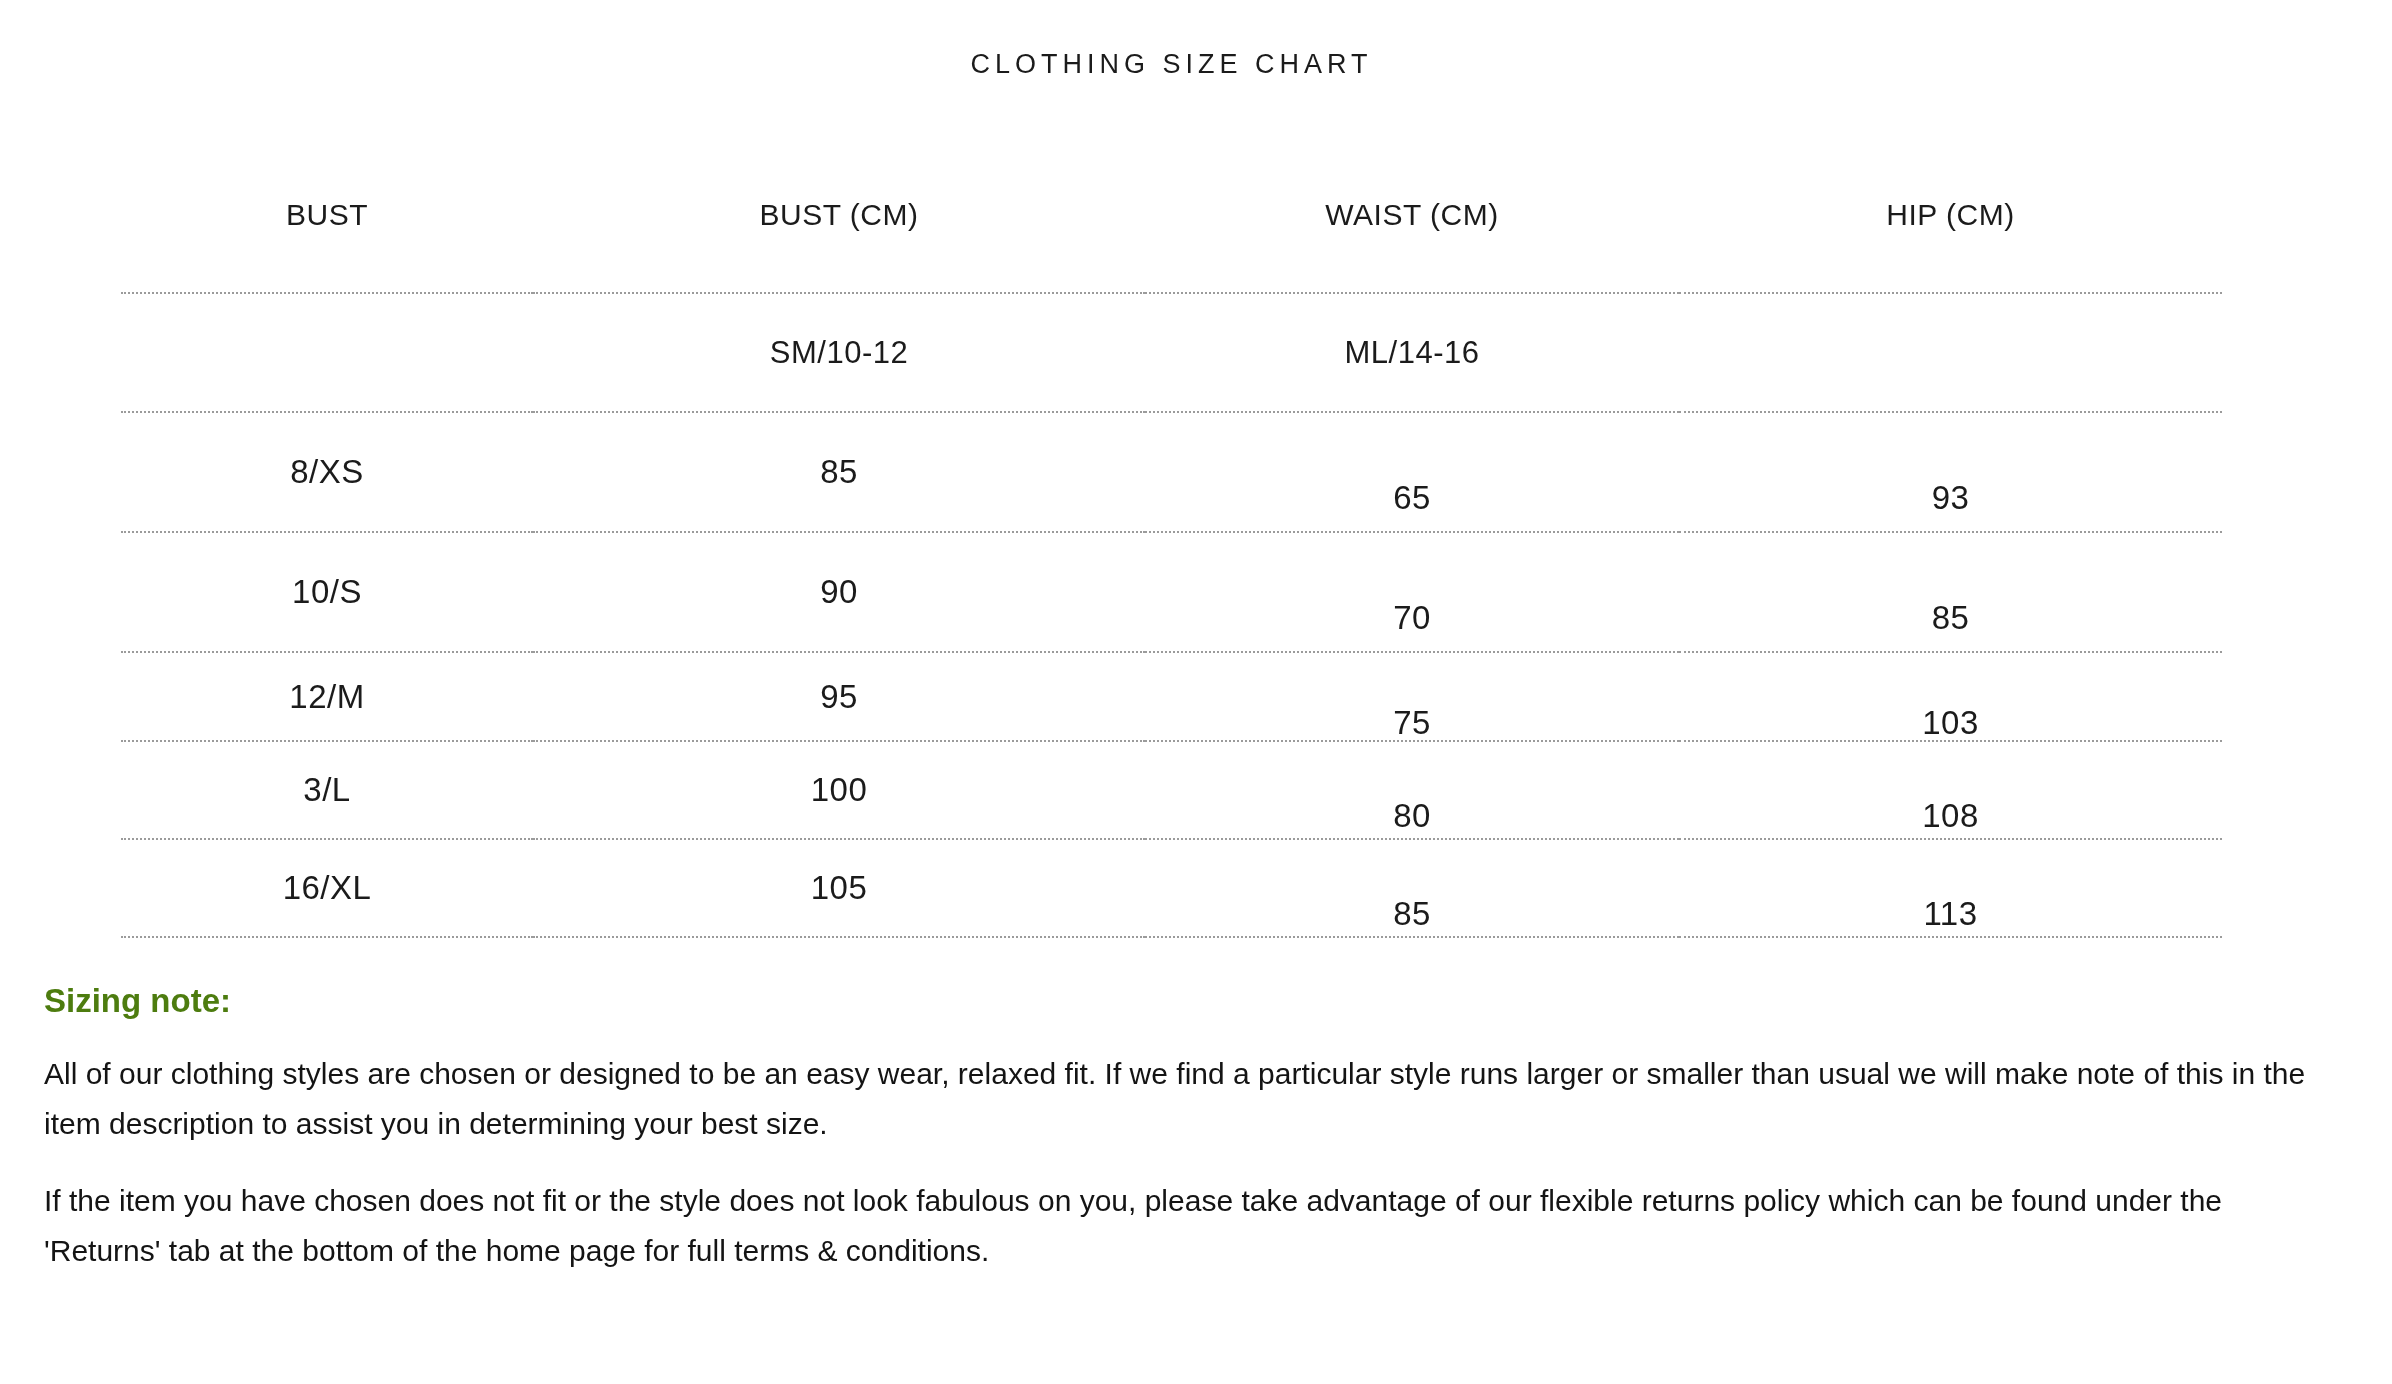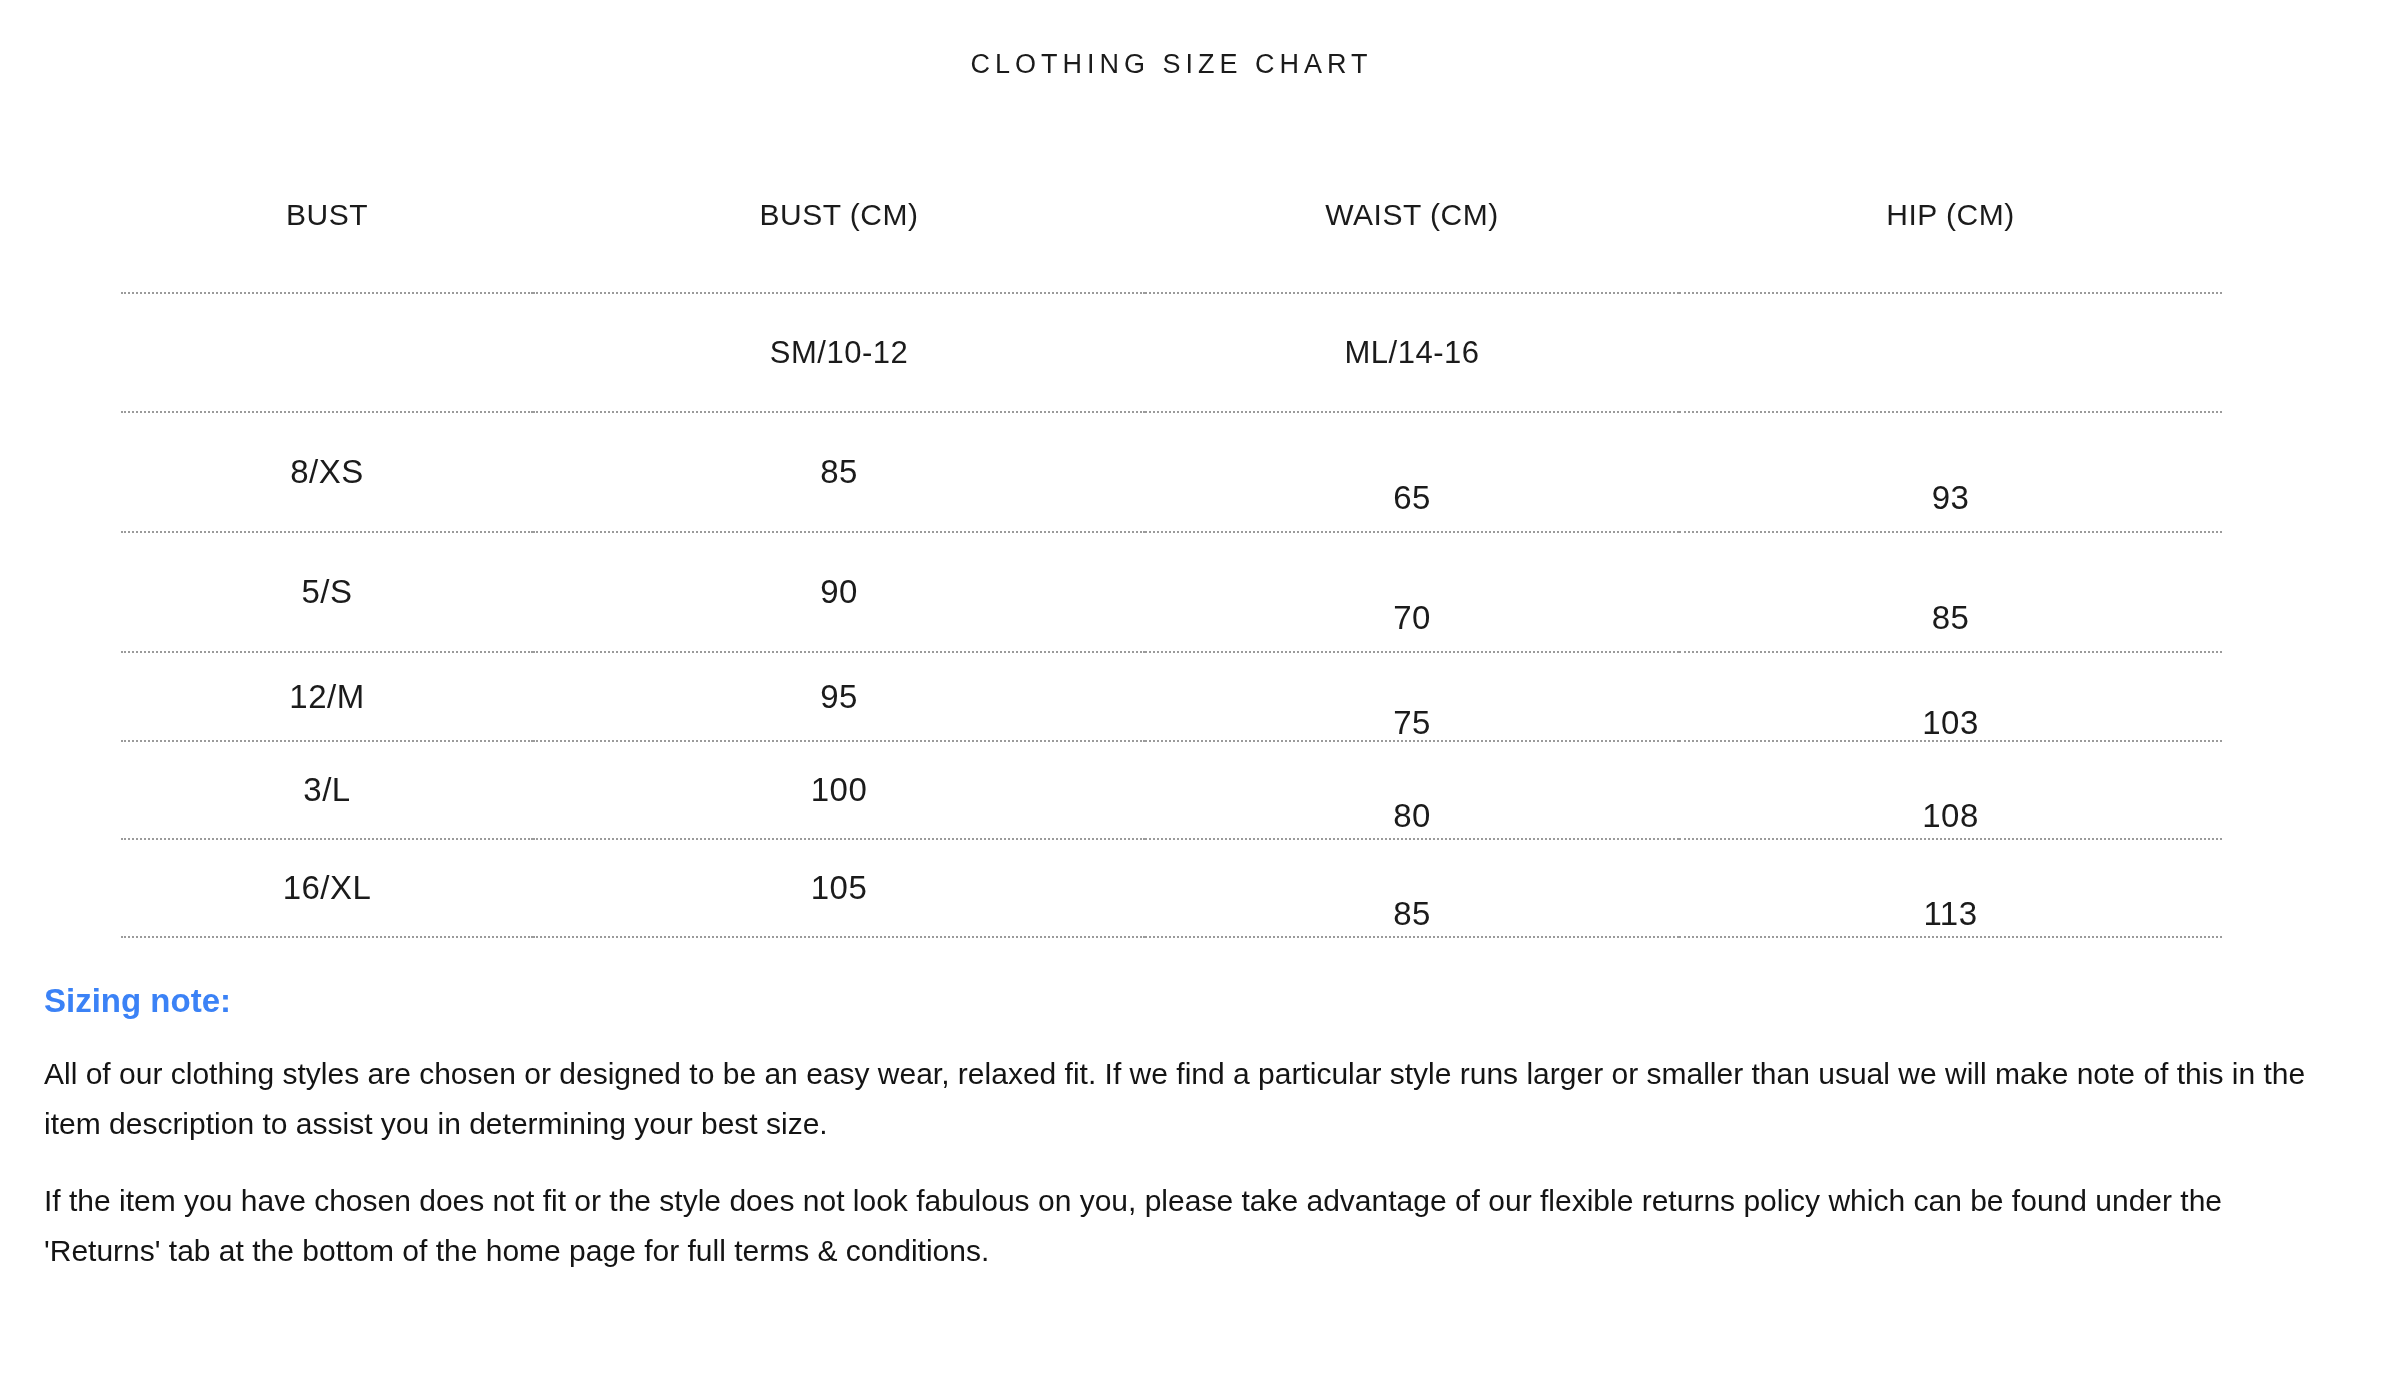--- a/index.html
+++ b/index.html
@@ -80,21 +80,21 @@
     width: 2286px;
     font-size: 30px;
     line-height: 50px;
     color: #141414;
   }
   .notes-heading {
     font-size: 33px;
     font-weight: 700;
     line-height: 40px;
     margin: 0 0 28px 0;
-    color: #3b82f6;
+    color: #4d7c0f;
   }
   .notes p {
     margin: 0 0 27px 0;
   }
 </style>
 </head>
 <body>
 
 <div class="page">
 
@@ -124,21 +124,21 @@
       </tr>
 
       <tr class="data-row rh-tall">
         <td><span>8/XS</span></td>
         <td><span>85</span></td>
         <td class="shift-down"><span>65</span></td>
         <td class="shift-down"><span>93</span></td>
       </tr>
 
       <tr class="data-row rh-tall">
-        <td><span>5/S</span></td>
+        <td><span>10/S</span></td>
         <td><span>90</span></td>
         <td class="shift-down"><span>70</span></td>
         <td class="shift-down"><span>85</span></td>
       </tr>
 
       <tr class="data-row rh-mid">
         <td><span>12/M</span></td>
         <td><span>95</span></td>
         <td class="shift-down"><span>75</span></td>
         <td class="shift-down"><span>103</span></td>

